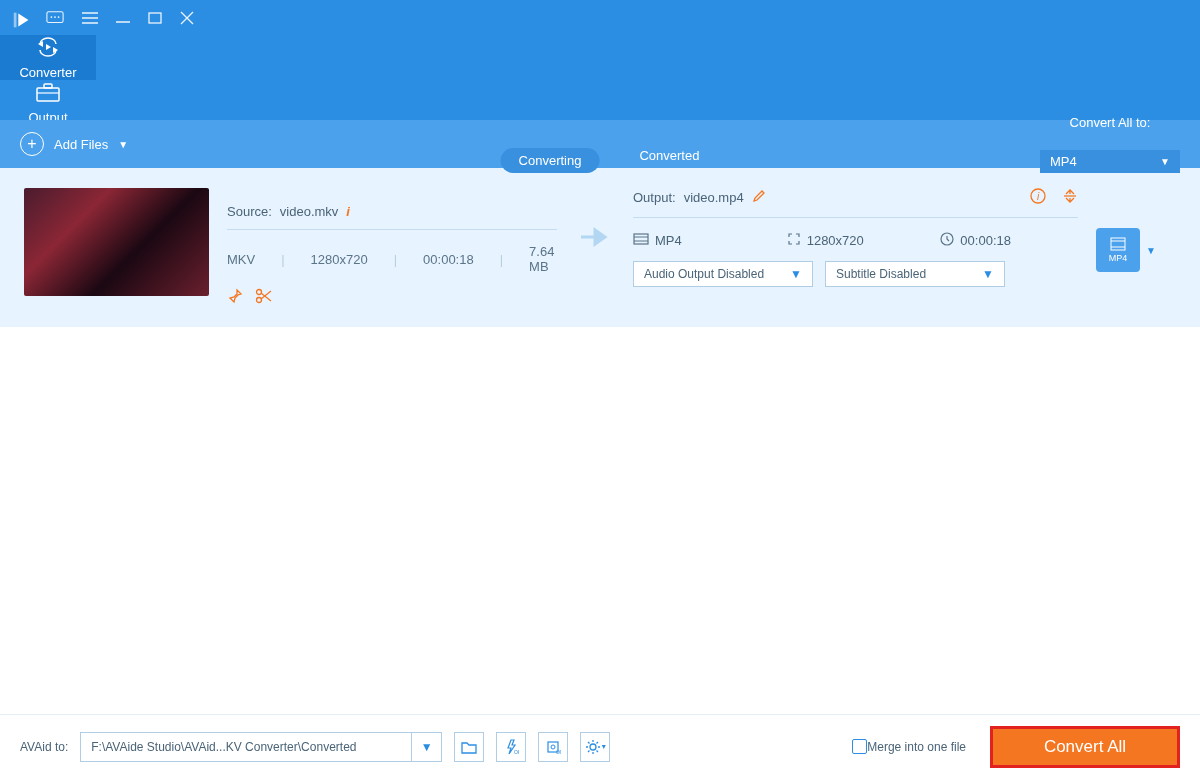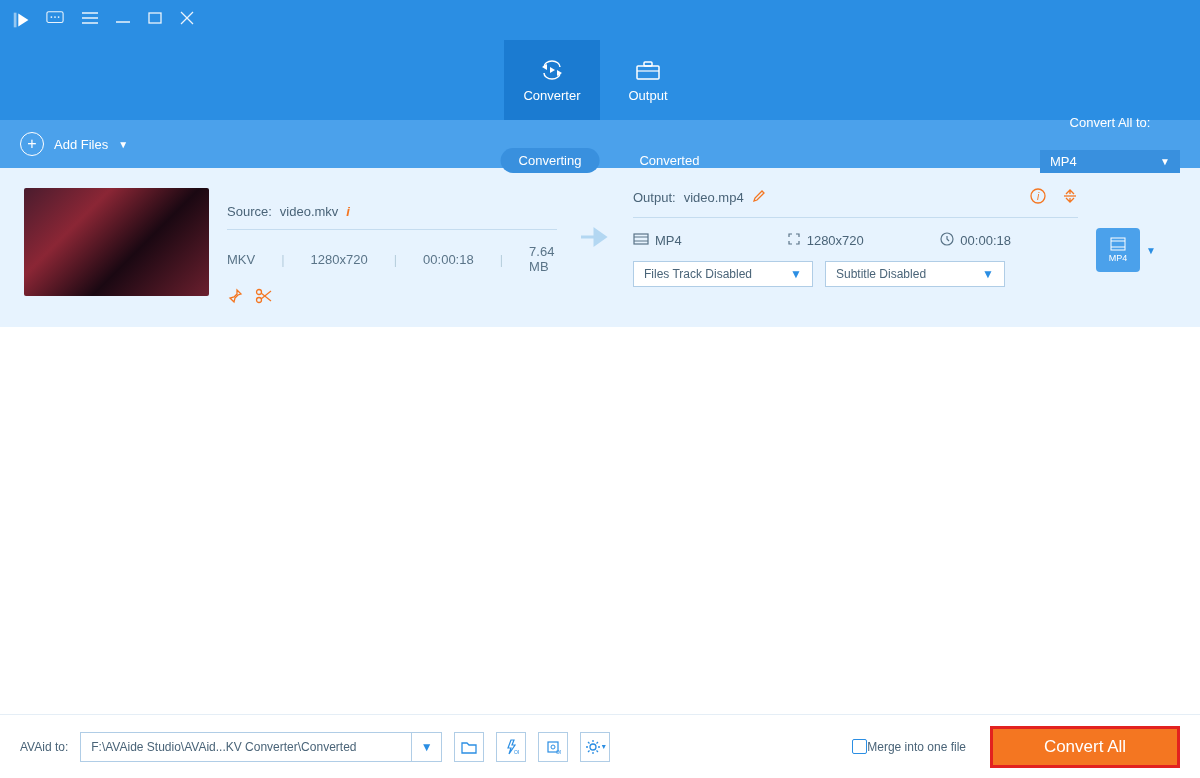--- a/index.html
+++ b/index.html
@@ -4,29 +4,29 @@
 <style>
 * { margin: 0; padding: 0; box-sizing: border-box; font-family: -apple-system, BlinkMacSystemFont, "Segoe UI", Arial, sans-serif; }
 body { width: 1200px; height: 778px; background: #fff; overflow: hidden; }
 
 .titlebar { height: 40px; background: #2b8ee3; display: flex; align-items: center; padding: 0 10px; color: #fff; }
 .titlebar .logo { width: 24px; height: 24px; margin-right: 12px; display: flex; align-items: center; justify-content: center; }
 .titlebar .app-title { font-size: 13px; flex: 1; }
 .titlebar .win-controls { display: flex; gap: 18px; align-items: center; }
 .titlebar .win-controls span { cursor: pointer; opacity: 0.9; }
 
-.main-tabs { height: 80px; background: #2b8ee3; display: flex; justify-content: center; align-items: stretch; }
+.main-tabs { height: 80px; background: #2b8ee3; display: flex; justify-content: center; align-items: stretch; flex-direction: column; }
 .main-tab { width: 96px; display: flex; flex-direction: column; align-items: center; justify-content: center; color: #fff; font-size: 13px; cursor: pointer; gap: 6px; }
 .main-tab.active { background: #1b7bd1; }
 .main-tab .tab-icon { width: 28px; height: 24px; display: flex; align-items: center; justify-content: center; }
 
 .subbar { height: 48px; background: #4ba1eb; display: flex; align-items: center; padding: 0 20px; color: #fff; font-size: 13px; }
 .add-files { display: flex; align-items: center; gap: 10px; cursor: pointer; }
 .add-files .plus-circle { width: 24px; height: 24px; border: 1.5px solid #fff; border-radius: 50%; display: flex; align-items: center; justify-content: center; font-size: 16px; }
-.subtabs { position: absolute; left: 50%; transform: translateX(-50%); display: flex; align-items: center; gap: 40px; margin-top: 32px; }
+.subtabs { position: absolute; left: 50%; transform: translateX(-50%); display: flex; align-items: flex-start; gap: 40px; margin-top: 32px; }
 .pill { background: #3990de; padding: 5px 18px; border-radius: 14px; }
 .convert-all-to { margin-left: auto; display: flex; align-items: center; gap: 20px; flex-direction: column; }
 .format-select { background: #3990de; padding: 4px 10px; min-width: 140px; display: flex; justify-content: space-between; align-items: center; cursor: pointer; }
 
 .file-list { background: #e7f3fe; }
 .file-row { display: flex; padding: 20px 24px; align-items: flex-start; gap: 18px; }
 .thumb { width: 185px; height: 108px; background: linear-gradient(135deg, #4a1c2e 0%, #8b2635 30%, #1a0812 60%, #6b1f2e 100%); border-radius: 2px; position: relative; flex-shrink: 0; }
 
 .src-col { flex: 0 0 330px; color: #4a6478; font-size: 13px; margin-top: 16px; }
 .src-head { display: flex; align-items: center; gap: 8px; margin-bottom: 10px; }
@@ -222,21 +222,21 @@
         <div class="mitem">
               <span><svg width="14" height="14" viewBox="0 0 14 14">
                   <circle cx="7" cy="7" r="6" fill="none" stroke="#5a7488" stroke-width="1.2"></circle>
                   <path d="M7 4v3l2 2" fill="none" stroke="#5a7488" stroke-width="1.2"></path>
                 </svg></span>
               <span>00:00:18</span>
             </div>
       </div>
       <div class="dd-row">
         <div class="dd">
-          <span>Files Track Disabled</span>
+          <span>Audio Output Disabled</span>
           <span class="chev">▼</span>
         </div>
         <div class="dd">
           <span>Subtitle Disabled</span>
           <span class="chev">▼</span>
         </div>
       </div>
     </div>
 
     <div class="fmt-badge-col">

